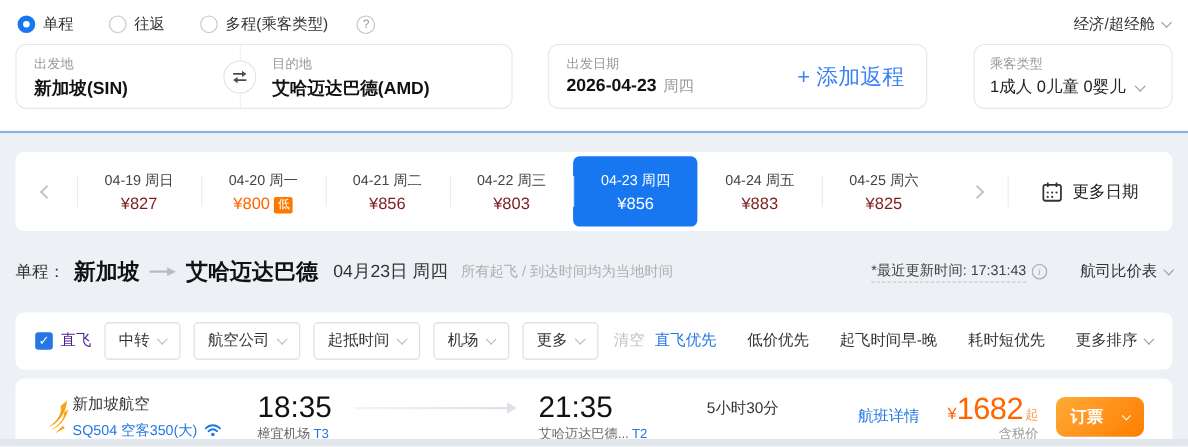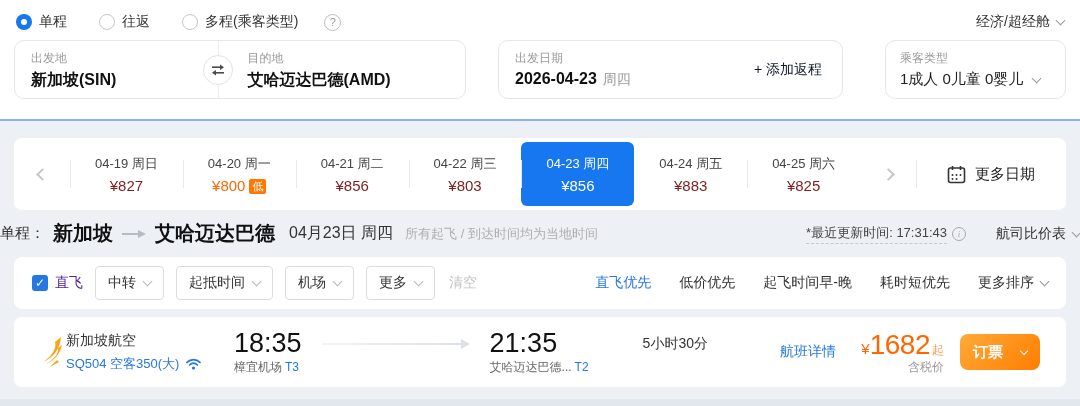--- a/index.html
+++ b/index.html
@@ -21,21 +21,21 @@
   .sbox .lab { font-size:12px; color:#999; margin-bottom:3px; }
   .box-cities { width:452px; display:flex; }
   .box-cities .half { padding:9px 0 0 16px; width:45%; }
   .box-cities .half.right { width:55%; padding-left:30px; }
   .vdiv { position:absolute; left:45%; top:0; bottom:0; width:1px; background:#efefef; }
   .city { font-size:16px; color:#111; font-weight:700; }
   .swap { position:absolute; left:45%; top:50%; transform:translate(-50%,-50%); width:30px; height:30px; background:#fff; border:1px solid #e2e2e2; border-radius:50%; display:flex; align-items:center; justify-content:center; cursor:pointer; z-index:2; }
   .box-date { width:345px; margin-left:32px; padding:9px 0 16px 16px; }
   .dateval { font-size:16px; color:#111; font-weight:700; }
   .dateval .wk { font-size:14px; color:#9a9a9a; font-weight:400; margin-left:6px; }
-  .addret { position:absolute; right:20px; top:50%; transform:translateY(-50%); color:#0f172a; font-size:14px; }
+  .addret { position:absolute; right:20px; top:50%; transform:translateY(-50%); color:#3b82f6; font-size:20px; }
   .box-pax { width:181px; margin-left:42px; padding:9px 0 0 14px; }
   .paxval { font-size:15px; color:#222; display:flex; align-items:center; gap:10px; }
 
   .cv { display:inline-block; width:7px; height:7px; border-right:1.5px solid #999; border-bottom:1.5px solid #999; transform:rotate(45deg); margin-top:-3px; }
   .cv.white { border-color:#fff; }
 
   
   .datebar { margin:17px 14px 0; height:72px; background:#fff; border-radius:8px; display:flex; align-items:stretch; }
   .nav-arr { width:56px; display:flex; align-items:center; justify-content:center; cursor:pointer; }
   .chev { width:9px; height:9px; border-left:2px solid #c3c7ce; border-bottom:2px solid #c3c7ce; }
@@ -47,21 +47,21 @@
   .dcell .dd { font-size:13px; color:#444; }
   .dcell .dp { font-size:15px; color:#7f1d1d; }
   .dcell .dp.low { color:#ff6600; }
   .badge-low { display:inline-block; background:#ff7700; color:#fff; font-size:11px; line-height:15px; padding:0 3px; border-radius:2px; margin-left:4px; vertical-align:1px; }
   .dcell.sel { background:#1677f0; border-radius:6px; margin:4px 0; }
   .dcell.sel .dd, .dcell.sel .dp { color:#fff; }
   .more-dates { width:150px; display:flex; align-items:center; justify-content:center; gap:9px; font-size:15px; color:#222; position:relative; cursor:pointer; }
   .more-dates::before { content:""; position:absolute; left:0; top:50%; transform:translateY(-50%); width:1px; height:28px; background:#e9e9e9; }
 
   
-  .summary { margin:0 0; height:47px; display:flex; align-items:center; }
+  .summary { margin:0 14px; height:74px; display:flex; align-items:center; }
   .sum-pre { font-size:15px; color:#333; }
   .sum-city { font-size:20px; font-weight:700; color:#111; margin:0 8px; }
   .sum-date { font-size:16px; color:#333; margin-left:6px; }
   .sum-note { font-size:13px; color:#aeaeae; margin-left:12px; }
   .sum-right { margin-left:auto; display:flex; align-items:center; }
   .upd { font-size:13px; color:#444; border-bottom:1px dashed #c9c9c9; padding-bottom:1px; }
   .iinfo { width:14px; height:14px; border-radius:50%; border:1px solid #a9a9a9; color:#a9a9a9; font-size:9px; display:flex; align-items:center; justify-content:center; margin-left:5px; font-style:italic; font-family:"Liberation Serif",serif; }
   .compare { font-size:14px; color:#333; margin-left:30px; display:flex; align-items:center; gap:7px; cursor:pointer; }
 
   
@@ -243,20 +243,24 @@
   <div class="filtercard">
     <div class="chkwrap">
       <span class="chk">✓</span>
       <span class="chklab">直飞</span>
     </div>
     <div class="pill">
       <span>中转</span>
         <span class="cv"></span>
     </div>
     <div class="pill">
+      <span>航空公司</span>
+        <span class="cv"></span>
+    </div>
+    <div class="pill">
       <span>起抵时间</span>
         <span class="cv"></span>
     </div>
     <div class="pill">
       <span>机场</span>
         <span class="cv"></span>
     </div>
     <div class="pill">
       <span>更多</span>
         <span class="cv"></span>

